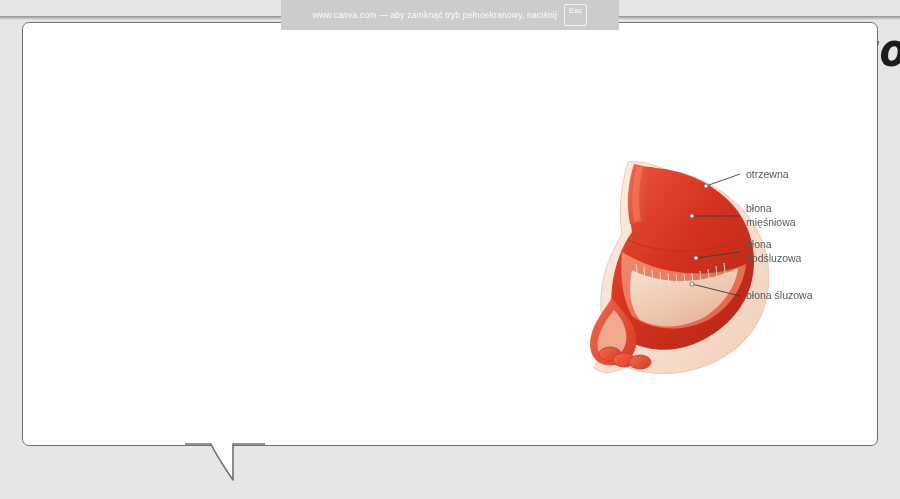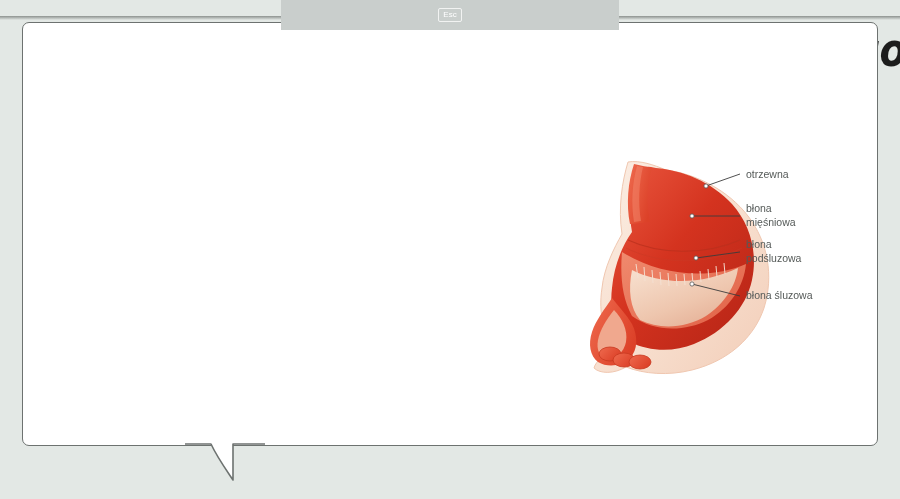--- a/index.html
+++ b/index.html
@@ -34,21 +34,21 @@
     color: #ffffff;
     letter-spacing: .2px;
     white-space: nowrap;
     opacity: .95;
   }
   #fullscreen-banner .esc-key {
     font-size: 8px;
     color: #ffffff;
     border: 1px solid rgba(255,255,255,.75);
     border-radius: 2px;
-    padding: 2px 4px 2px 4px;
+    padding: 2px 4px 10px 4px;
     line-height: 1;
   }
   #banner-shadow {
     position: absolute;
     top: 16px;
     left: 0;
     width: 900px;
     height: 4px;
     background: linear-gradient(to bottom, rgba(70,75,72,.55), rgba(120,126,122,0));
     z-index: 39;
@@ -168,20 +168,21 @@
     font-family: "Liberation Sans", sans-serif;
     font-size: 10.5px;
     fill: #555a58;
   }
 </style>
 </head>
 <body>
 
 <div id="banner-shadow"></div>
 <div id="fullscreen-banner">
+  <span class="hint-text">www.canva.com — aby zamknąć tryb pełnoekranowy, naciśnij</span>
   <span class="esc-key">Esc</span>
 </div>
 
 <div id="slide-bubble"></div>
 
 <svg id="bubble-tail" viewBox="0 0 80 42" xmlns="http://www.w3.org/2000/svg">
   <path d="M0 1 L26 1 C32 14 42 28 48 37 L48 1 L80 1 L80 -6 L0 -6 Z" fill="#ffffff" stroke="none"></path>
   <path d="M0 1 L26 1 C32 14 42 28 48 37 L48 1 L80 1" fill="none" stroke="#6d7270" stroke-width="1.6" stroke-linejoin="round"></path>
 </svg>
 

